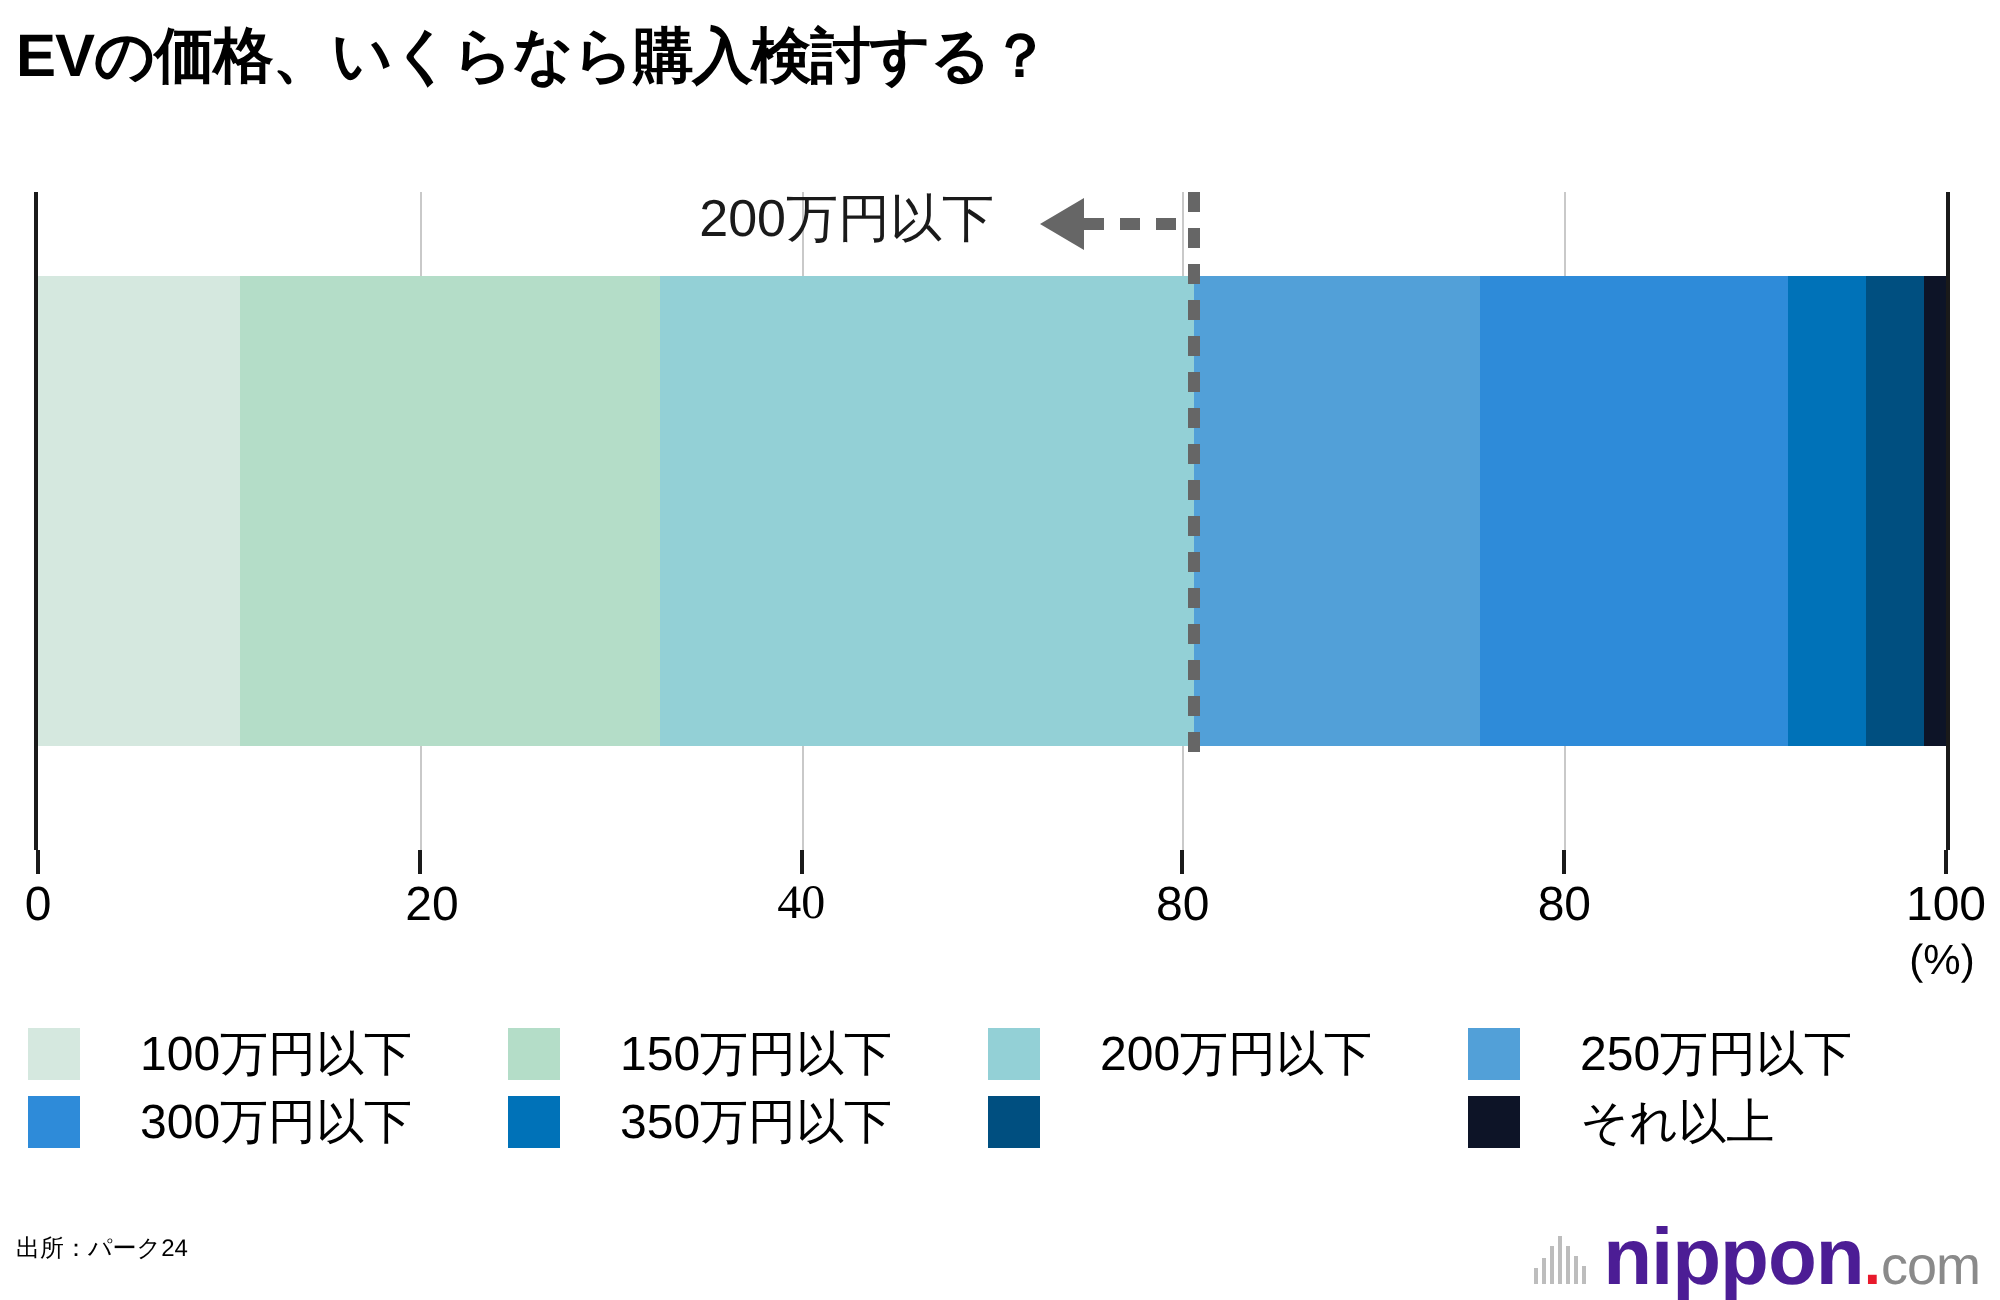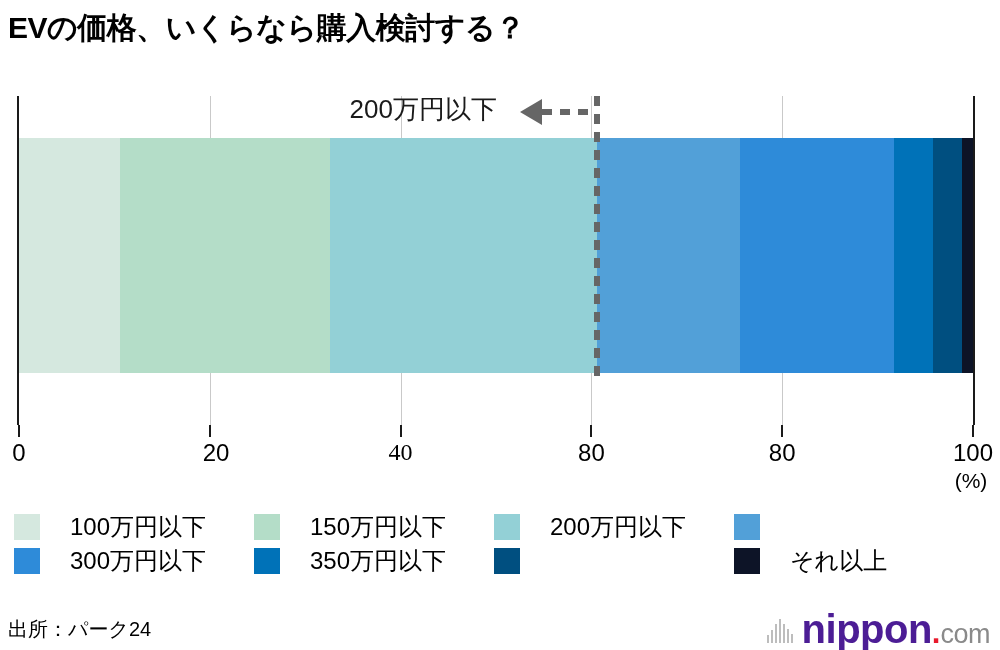--- a/index.html
+++ b/index.html
@@ -123,21 +123,21 @@
     width: 26px; height: 26px; flex: none; margin-right: 10px;
   }
   .legend-label {
     font-size: 24px; color: #000000; white-space: nowrap;
   }
 
   
   #source-note {
     position: absolute;
     left: 8px; top: 616px;
-    font-size: 20px; color: #000000; white-space: nowrap;
+    font-size: 12px; color: #000000; white-space: nowrap;
   }
   #logo {
     position: absolute;
     right: 10px; top: 607px;
     display: flex; align-items: baseline;
   }
   #logo-bars { display: flex; align-items: flex-end; height: 26px; margin-right: 7px; }
   #logo-bars i {
     display: block; width: 2px; margin-right: 2px; background: #bdbdbd;
   }
@@ -208,20 +208,21 @@
         <div class="legend-item">
           <span class="legend-swatch" style="background: rgb(180, 221, 200);"></span>
           <span class="legend-label">150万円以下</span>
         </div>
         <div class="legend-item">
           <span class="legend-swatch" style="background: rgb(147, 208, 214);"></span>
           <span class="legend-label">200万円以下</span>
         </div>
         <div class="legend-item">
           <span class="legend-swatch" style="background: rgb(82, 160, 216);"></span>
+          <span class="legend-label">250万円以下</span>
         </div>
       </div>
       <div class="legend-row">
         <div class="legend-item">
           <span class="legend-swatch" style="background: rgb(46, 139, 217);"></span>
           <span class="legend-label">300万円以下</span>
         </div>
         <div class="legend-item">
           <span class="legend-swatch" style="background: rgb(0, 114, 184);"></span>
           <span class="legend-label">350万円以下</span>

